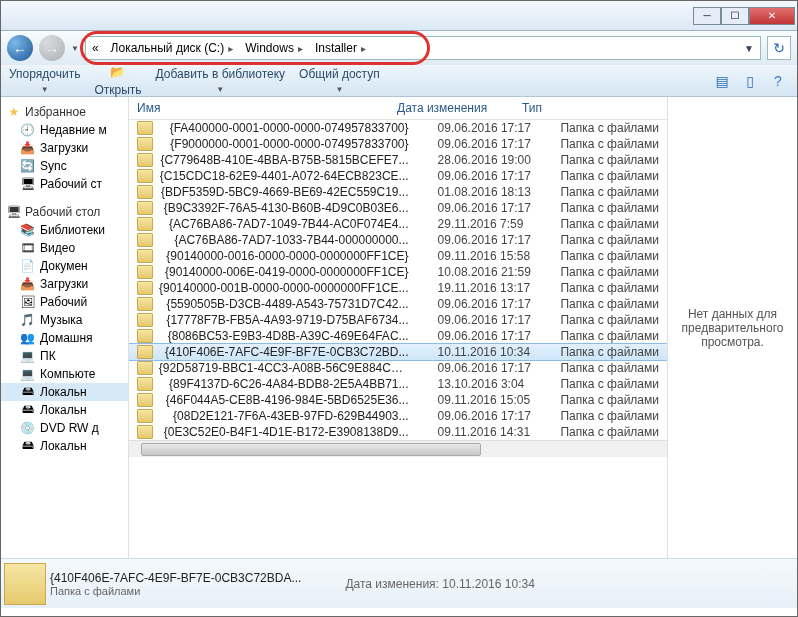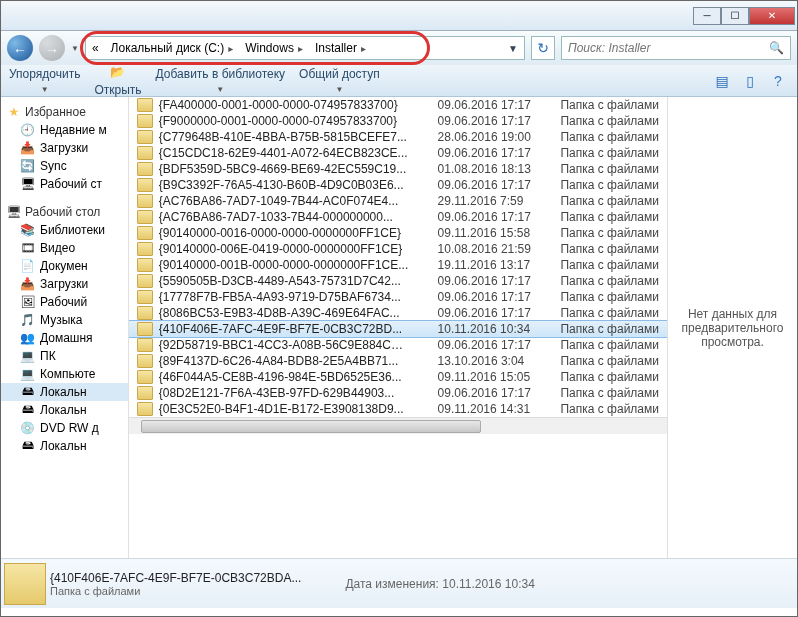--- a/index.html
+++ b/index.html
@@ -33,21 +33,21 @@
   .sicon { width:14px; height:14px; display:inline-flex; align-items:center; justify-content:center; font-size:12px;}
   .filearea { flex:1; display:flex; flex-direction:column; overflow:hidden;}
   .colheaders { display:flex; padding:4px 8px 4px 8px; color:#2a5a8a; font-size:12px; border-bottom:1px solid #e5e5e5;}
   .col-name { width:260px;}
   .col-date { width:125px;}
   .col-type { flex:1;}
   .filelist { overflow-y:hidden; }
   .row { display:flex; align-items:center; padding:1px 8px; font-size:12px; color:#222; white-space:nowrap;}
   .row.sel { background: linear-gradient(#e3f0fb,#cde6f9); outline:1px solid #8bbbe8;}
   .row .ficon { width:16px; height:14px; background:linear-gradient(#f6e6a5,#e5c96c); border-radius:1px; margin-right:6px; border:1px solid #caa74a; }
-  .row .c-name { width:254px; overflow:hidden; text-overflow:ellipsis;}
+  .row .c-name { width:254px; overflow:hidden; text-overflow:ellipsis;text-align:right;}
   .row .c-date { width:125px; color:#444;margin-left:29px;}
   .row .c-type { flex:1; color:#444;}
   .hscroll { height:17px; border-top:1px solid #ddd; background:#f0f0f0; position:relative;}
   .hscroll .thumb { position:absolute; left:12px; top:2px; width:340px; height:13px; background:linear-gradient(#e8e8e8,#c8c8c8); border:1px solid #aaa; border-radius:2px;}
   .preview { width:130px; border-left:1px solid #e0e0e0; display:flex; align-items:center; justify-content:center; text-align:center; font-size:12px; color:#555; padding:10px;}
   .detailsbar { height:50px; border-top:1px solid #d0d8e0; background:linear-gradient(#f4f9fd,#e7f0f8); display:flex; align-items:center; padding:6px 3px; gap:4px;}
   .detailsbar .bigicon { width:42px; height:42px; background:linear-gradient(#f6e6a5,#e5c96c); border:1px solid #caa74a;}
   .detailsbar .meta { font-size:12px;}
   .detailsbar .meta .line1 { color:#222;}
   .detailsbar .meta .line2 { color:#666; font-size:11px;}
@@ -81,24 +81,20 @@
         <span>Windows</span> 
         <span class="crumb-sep">▸</span>
       </span>
     <span class="crumb">
         <span>Installer</span> 
         <span class="crumb-sep">▸</span>
       </span>
     <span class="addr-dropdown">▼</span>
   </div>
   <div class="refresh">↻</div>
-  <div class="searchbox">
-    <input placeholder="Поиск: Installer" style="">
-    <span class="mag">🔍</span>
-  </div>
 </div>
 
 <div class="toolbar">
   <div class="grp">
       <span>Упорядочить</span> 
       <span class="tri">▼</span>
     </div>
   <div class="grp">
       <span>📂</span> 
       <span>Открыть</span>
@@ -200,20 +196,25 @@
           </div>
           <div class="side-item">
             <span class="sicon">🖴</span>
             <span>Локальн</span>
           </div>
         </div>
     </div>
   </div>
 
   <div class="filearea">
+    <div class="colheaders">
+      <div class="col-name">Имя</div>
+      <div class="col-date">Дата изменения</div>
+      <div class="col-type">Тип</div>
+    </div>
     <div class="filelist" id="file-list">
         <div class="row">
           <span class="ficon"></span>
           <span class="c-name">{FA400000-0001-0000-0000-074957833700}</span>
           <span class="c-date">09.06.2016 17:17</span>
           <span class="c-type">Папка с файлами</span>
         </div>
         <div class="row">
           <span class="ficon"></span>
           <span class="c-name">{F9000000-0001-0000-0000-074957833700}</span>

